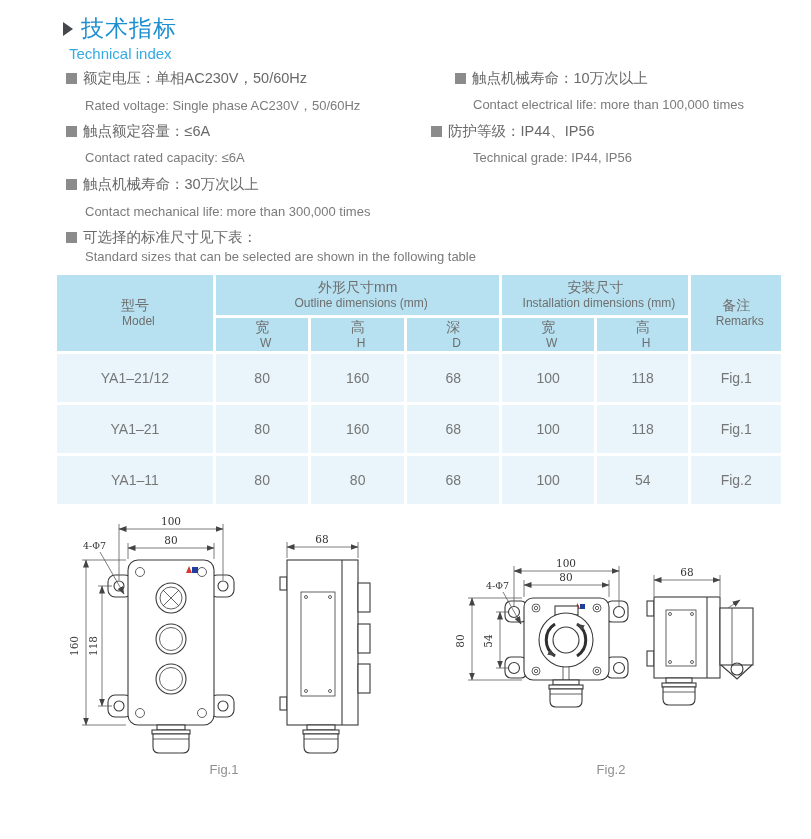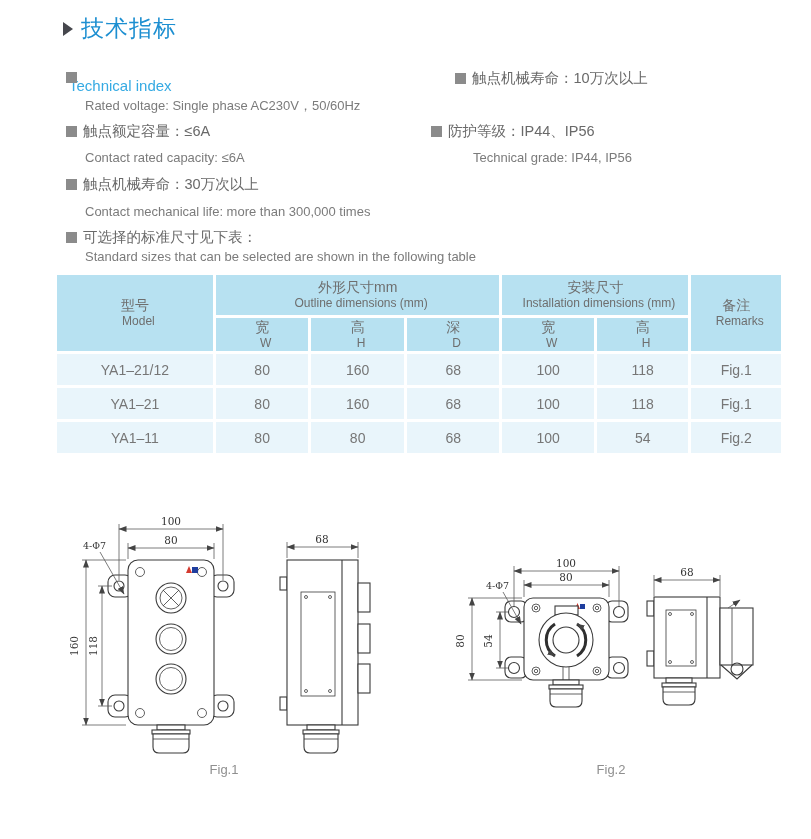--- a/index.html
+++ b/index.html
@@ -4,36 +4,36 @@
 <style>
   html,body{margin:0;padding:0;background:#fff;}
   #page{position:relative;width:811px;height:839px;background:#fff;overflow:hidden;
         font-family:"Liberation Sans","DejaVu Sans",sans-serif;}
 
   
   .title-row{position:absolute;left:51px;top:13px;display:flex;align-items:center;padding-left:12px;}
   .tri{width:0;height:0;border-left:10px solid #46474d;border-top:7px solid transparent;
        border-bottom:7px solid transparent;margin-right:8px;}
   .title-zh{font-size:23px;color:#1d8fd1;letter-spacing:1px;}
-  .subtitle{position:absolute;left:69px;top:45px;font-size:15px;color:#35aae3;margin-top:32px;}
+  .subtitle{position:absolute;left:69px;top:45px;font-size:15px;color:#35aae3;}
 
   
   .spec{position:absolute;white-space:nowrap;}
   .spec.zh{font-size:14.5px;color:#696969;}
   .spec.en{font-size:13px;color:#7b7b7b;}
   .bullet{display:inline-block;width:11px;height:11px;background:#8b8b8b;
           margin-right:6px;vertical-align:-1px;}
 
   
   table.spec-table{position:absolute;left:54px;top:272px;width:730px;
                    border-collapse:separate;border-spacing:3px;table-layout:fixed;}
   table.spec-table th,table.spec-table td{padding:0;text-align:center;vertical-align:middle;
                    font-weight:normal;color:#6e6e6e;}
   table.spec-table th{background:#b7e1f1;}
-  table.spec-table td{background:#e9f5fb;font-size:14px;color:#767676;height:31px;}
+  table.spec-table td{background:#e9f5fb;font-size:14px;color:#767676;height:48px;}
   .h-zh{font-size:14px;line-height:17px;}
   .h-en{font-size:12px;line-height:15px;padding-left:7px;}
   tr.hdr1 th{height:40px;}
   tr.hdr2 th{height:33px;}
 
   
   svg.drawings{position:absolute;left:0;top:500px;}
   .oln{stroke:#3a3a3a;stroke-width:1.1;fill:none;}
   .oln2{stroke:#3a3a3a;stroke-width:1.1;fill:#fff;}
   .thin{stroke:#3a3a3a;stroke-width:0.8;fill:none;}
@@ -48,37 +48,38 @@
 
 <div id="page">
 
   <div class="title-row">
     <span class="tri"></span>
     <span class="title-zh">技术指标</span>
   </div>
   <div class="subtitle">Technical index</div>
 
   <div class="spec zh" style="left:66px;top:69px">
-    <span class="bullet"></span></div>
+    <span class="bullet"></span><span>额定电压：单相AC230V，50/60Hz</span></div>
   <div class="spec en" style="left:85px;top:97px">Rated voltage: Single phase AC230V，50/60Hz</div>
 
   <div class="spec zh" style="left:66px;top:122px">
     <span class="bullet"></span><span>触点额定容量：≤6A</span></div>
   <div class="spec en" style="left:85px;top:150px">Contact rated capacity: ≤6A</div>
 
   <div class="spec zh" style="left:66px;top:175px">
     <span class="bullet"></span><span>触点机械寿命：30万次以上</span></div>
   <div class="spec en" style="left:85px;top:204px">Contact mechanical life: more than 300,000 times</div>
 
   <div class="spec zh" style="left:66px;top:228px">
     <span class="bullet"></span><span>可选择的标准尺寸见下表：</span></div>
   <div class="spec en" style="left:85px;top:249px">Standard sizes that can be selected are shown in the following table</div>
 
   <div class="spec zh" style="left:455px;top:69px">
     <span class="bullet"></span><span>触点机械寿命：10万次以上</span></div>
+  <div class="spec en" style="left:473px;top:97px">Contact electrical life: more than 100,000 times</div>
 
   <div class="spec zh" style="left:431px;top:122px">
     <span class="bullet"></span><span>防护等级：IP44、IP56</span></div>
   <div class="spec en" style="left:473px;top:150px">Technical grade: IP44, IP56</div>
 
   <table class="spec-table">
     <colgroup>
       <col style="width:155px">
         <col style="width:92px">
         <col style="width:92px">

